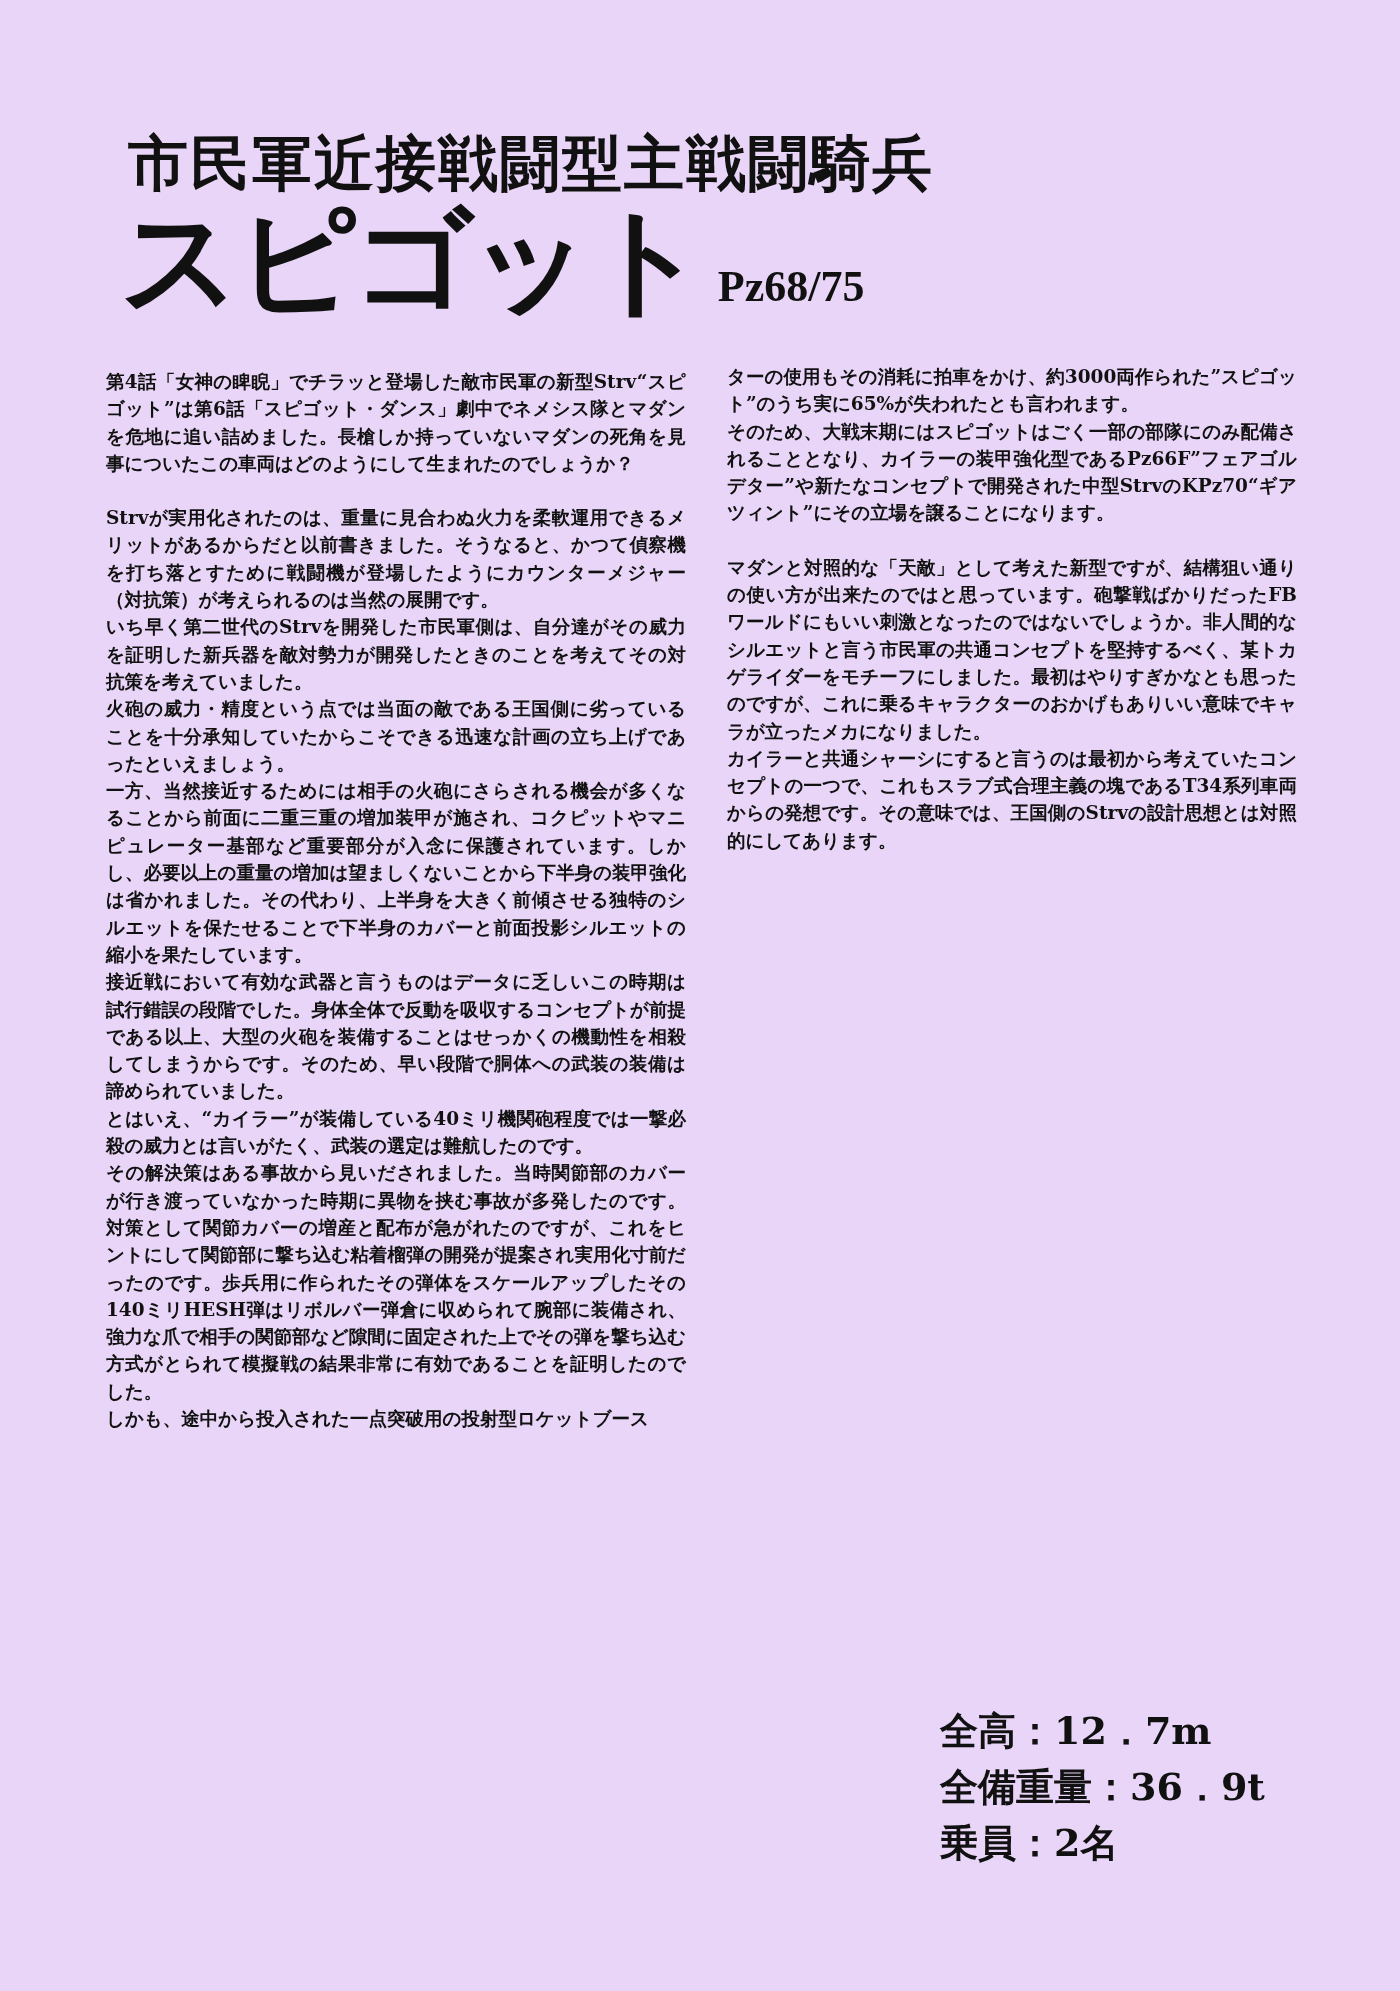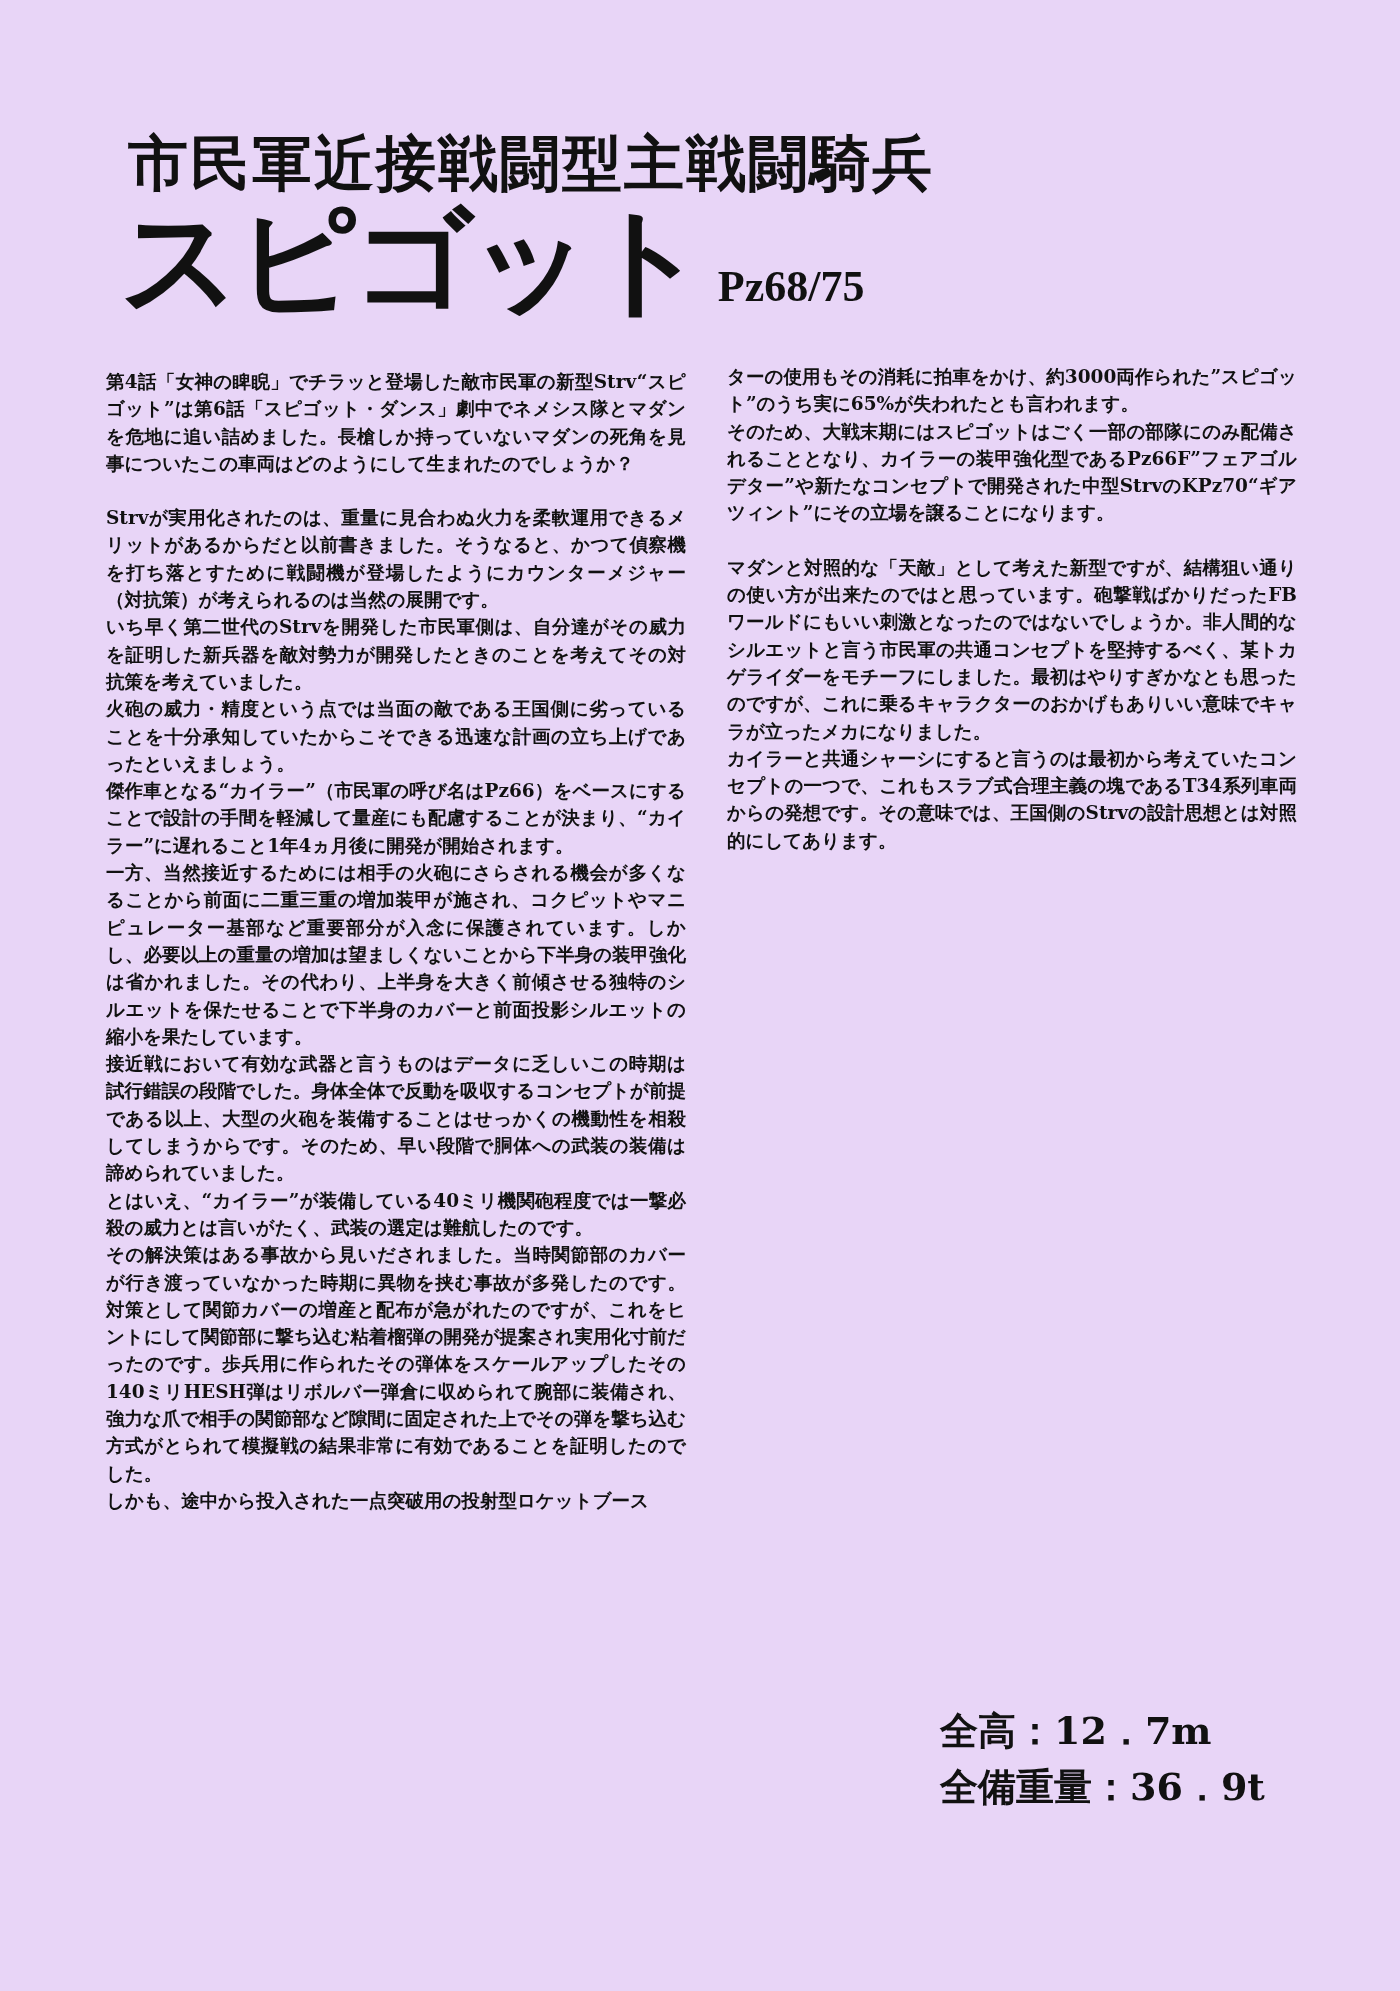--- a/index.html
+++ b/index.html
@@ -92,33 +92,33 @@
   <div class="title-line2">
     <span class="title-main">スピゴット</span><span class="title-sub">Pz68/75</span>
   </div>
 
   <div class="col col-left">
     <p>第4話「女神の睥睨」でチラッと登場した敵市民軍の新型Strv“スピゴット”は第6話「スピゴット・ダンス」劇中でネメシス隊とマダンを危地に追い詰めました。長槍しか持っていないマダンの死角を見事についたこの車両はどのようにして生まれたのでしょうか？</p>
     <div class="gap"></div>
     <p>Strvが実用化されたのは、重量に見合わぬ火力を柔軟運用できるメリットがあるからだと以前書きました。そうなると、かつて偵察機を打ち落とすために戦闘機が登場したようにカウンターメジャー（対抗策）が考えられるのは当然の展開です。</p>
     <p>いち早く第二世代のStrvを開発した市民軍側は、自分達がその威力を証明した新兵器を敵対勢力が開発したときのことを考えてその対抗策を考えていました。</p>
     <p>火砲の威力・精度という点では当面の敵である王国側に劣っていることを十分承知していたからこそできる迅速な計画の立ち上げであったといえましょう。</p>
-    <p>傑作車となる“カイラー”（市民軍の呼び名はPz66）をベースにすることで設計の手間を軽減して量産にも配慮することが決まり、“カイラー”に遅れること1年4ヵ月後に開発が開始されます。</p>
     <p>一方、当然接近するためには相手の火砲にさらされる機会が多くなることから前面に二重三重の増加装甲が施され、コクピットやマニピュレーター基部など重要部分が入念に保護されています。しかし、必要以上の重量の増加は望ましくないことから下半身の装甲強化は省かれました。その代わり、上半身を大きく前傾させる独特のシルエットを保たせることで下半身のカバーと前面投影シルエットの縮小を果たしています。</p>
     <p>接近戦において有効な武器と言うものはデータに乏しいこの時期は試行錯誤の段階でした。身体全体で反動を吸収するコンセプトが前提である以上、大型の火砲を装備することはせっかくの機動性を相殺してしまうからです。そのため、早い段階で胴体への武装の装備は諦められていました。</p>
     <p>とはいえ、“カイラー”が装備している40ミリ機関砲程度では一撃必殺の威力とは言いがたく、武装の選定は難航したのです。</p>
     <p>その解決策はある事故から見いだされました。当時関節部のカバーが行き渡っていなかった時期に異物を挟む事故が多発したのです。対策として関節カバーの増産と配布が急がれたのですが、これをヒントにして関節部に撃ち込む粘着榴弾の開発が提案され実用化寸前だったのです。歩兵用に作られたその弾体をスケールアップしたその140ミリHESH弾はリボルバー弾倉に収められて腕部に装備され、強力な爪で相手の関節部など隙間に固定された上でその弾を撃ち込む方式がとられて模擬戦の結果非常に有効であることを証明したのでした。</p>
     <p>しかも、途中から投入された一点突破用の投射型ロケットブース</p>
   </div>
 
   <div class="col col-right">
     <p>ターの使用もその消耗に拍車をかけ、約3000両作られた”スピゴット”のうち実に65%が失われたとも言われます。</p>
     <p>そのため、大戦末期にはスピゴットはごく一部の部隊にのみ配備されることとなり、カイラーの装甲強化型であるPz66F”フェアゴルデター”や新たなコンセプトで開発された中型StrvのKPz70“ギアツィント”にその立場を譲ることになります。</p>
     <div class="gap"></div>
     <p>マダンと対照的な「天敵」として考えた新型ですが、結構狙い通りの使い方が出来たのではと思っています。砲撃戦ばかりだったFBワールドにもいい刺激となったのではないでしょうか。非人間的なシルエットと言う市民軍の共通コンセプトを堅持するべく、某トカゲライダーをモチーフにしました。最初はやりすぎかなとも思ったのですが、これに乗るキャラクターのおかげもありいい意味でキャラが立ったメカになりました。</p>
     <p>カイラーと共通シャーシにすると言うのは最初から考えていたコンセプトの一つで、これもスラブ式合理主義の塊であるT34系列車両からの発想です。その意味では、王国側のStrvの設計思想とは対照的にしてあります。</p>
   </div>
 
   <div class="specs">
     <div>全高：12．7m</div>
     <div>全備重量：36．9t</div>
+    <div>乗員：2名</div>
   </div>
 </div>
 
 </body></html>

